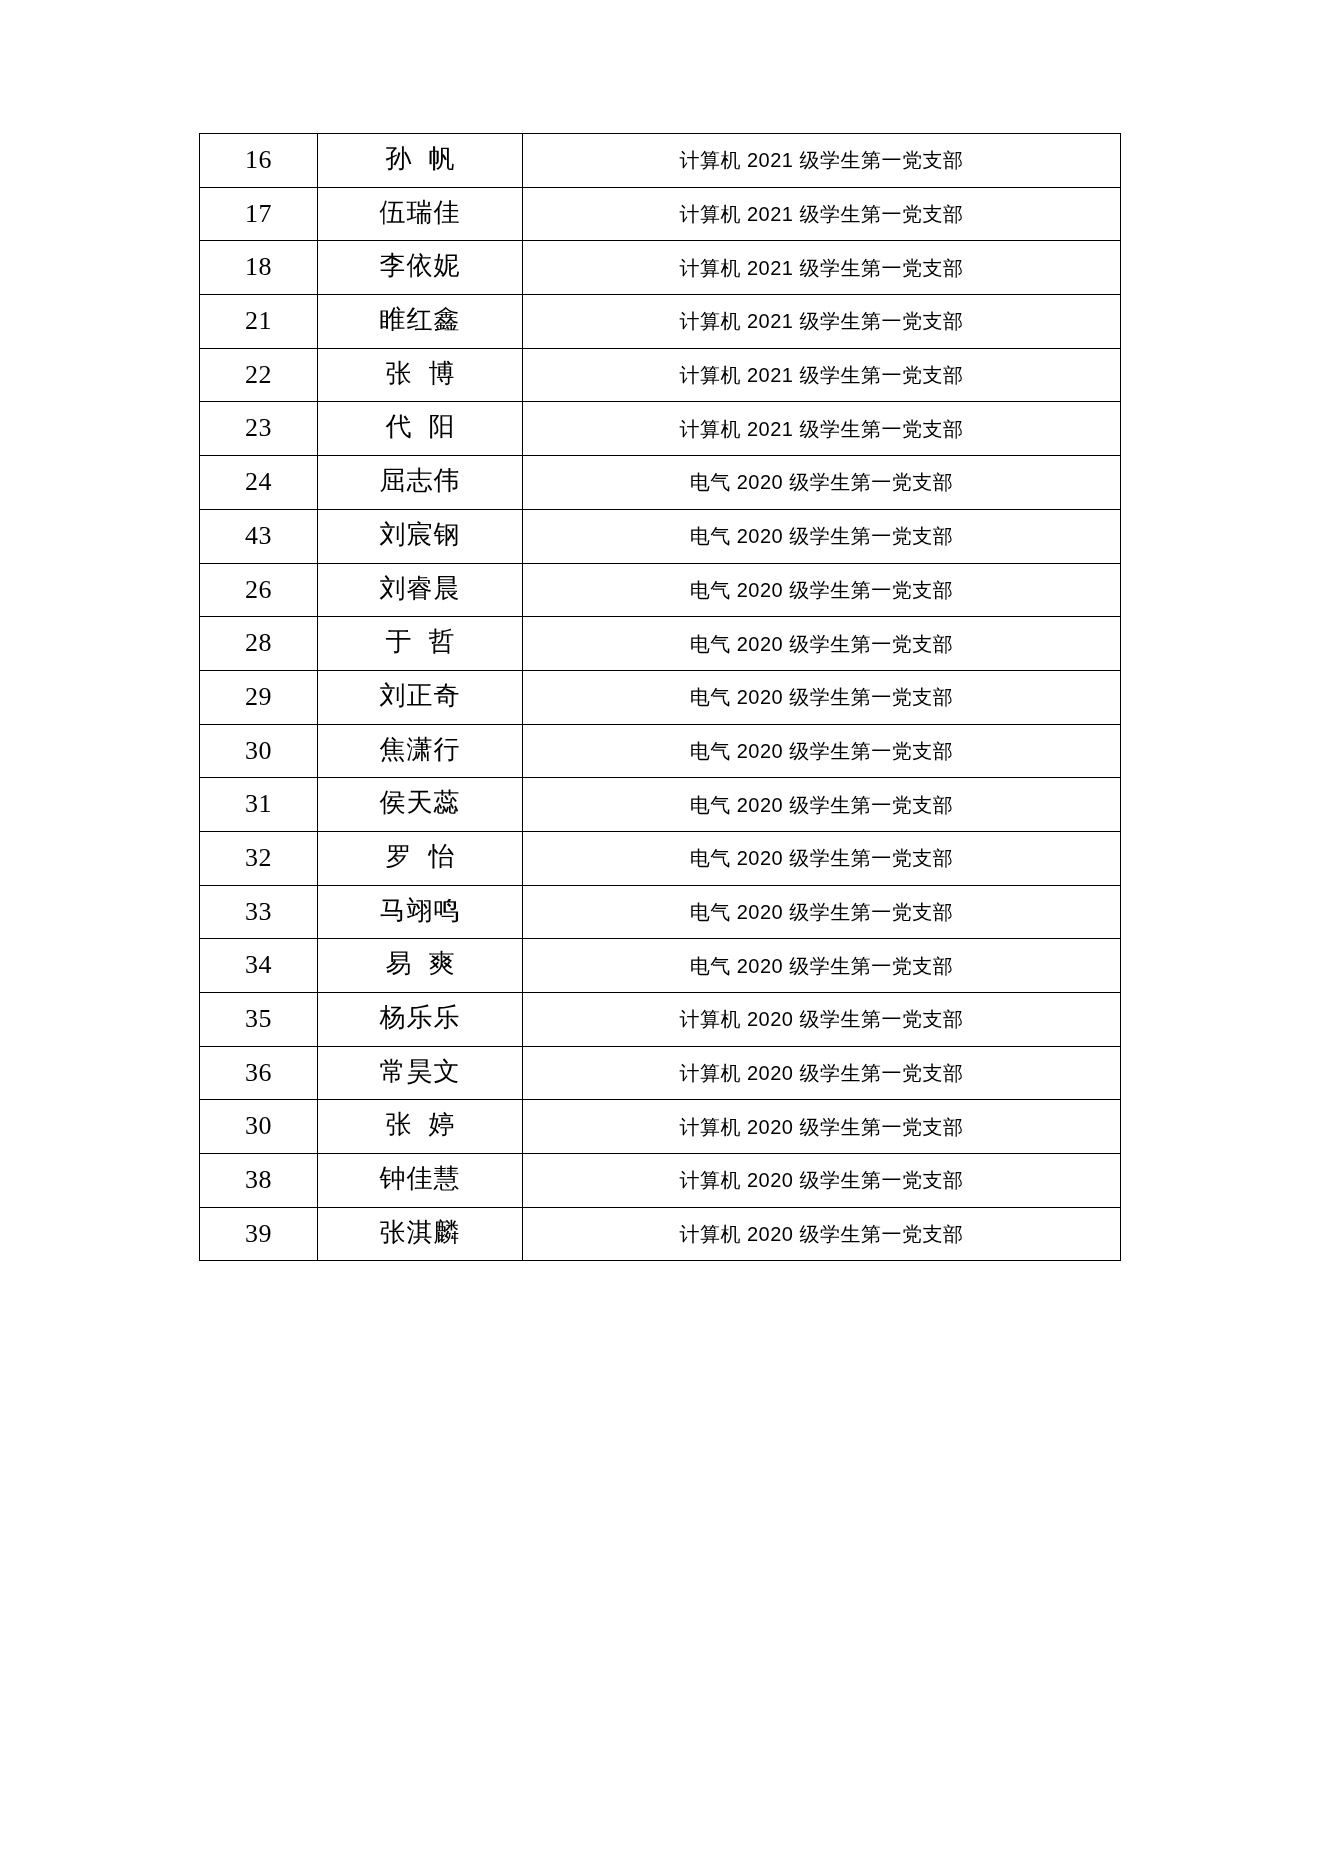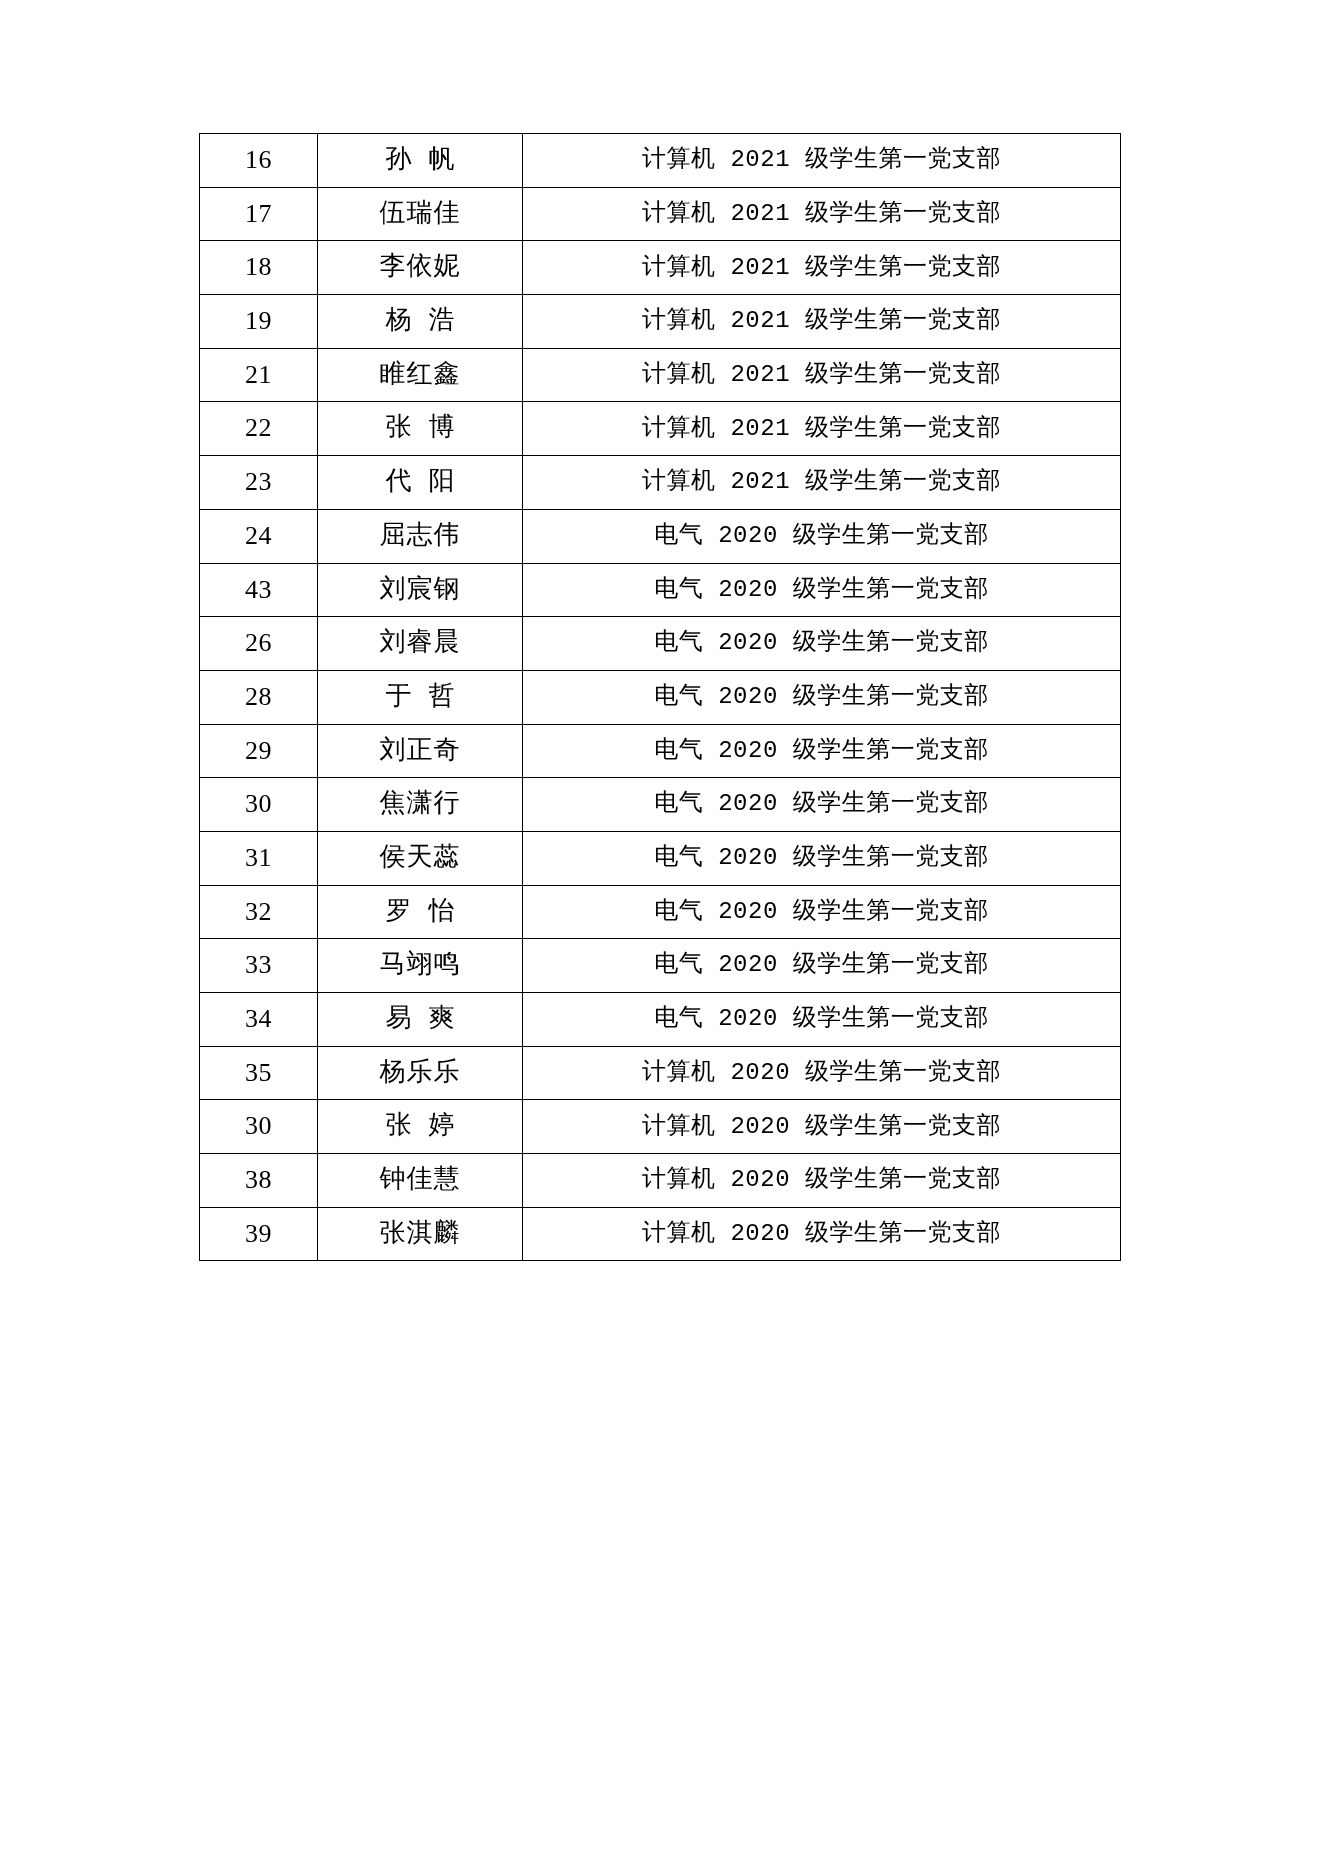--- a/index.html
+++ b/index.html
@@ -59,22 +59,22 @@
     letter-spacing: 1px;
   }
 
   
   .cell-name.spaced {
     letter-spacing: 17px;
     text-indent: 17px;
   }
 
   .cell-branch {
-    font-family: Liberation Mono, monospace;
-    font-size: 24px;
+    font-family: Liberation Sans, sans-serif;
+    font-size: 20px;
     letter-spacing: 0.5px;
     white-space: nowrap;
   }
 </style>
 </head>
 <body>
 
 <div id="page">
 
   <table id="roster-table">
@@ -91,25 +91,20 @@
           <td class="cell-branch">计算机 2021 级学生第一党支部</td>
         </tr>
         <tr>
           <td class="cell-index">17</td>
           <td class="cell-name">伍瑞佳</td>
           <td class="cell-branch">计算机 2021 级学生第一党支部</td>
         </tr>
         <tr>
           <td class="cell-index">18</td>
           <td class="cell-name">李依妮</td>
-          <td class="cell-branch">计算机 2021 级学生第一党支部</td>
-        </tr>
-        <tr>
-          <td class="cell-index">19</td>
-          <td class="cell-name spaced">杨浩</td>
           <td class="cell-branch">计算机 2021 级学生第一党支部</td>
         </tr>
         <tr>
           <td class="cell-index">21</td>
           <td class="cell-name">睢红鑫</td>
           <td class="cell-branch">计算机 2021 级学生第一党支部</td>
         </tr>
         <tr>
           <td class="cell-index">22</td>
           <td class="cell-name spaced">张博</td>
@@ -169,20 +164,25 @@
           <td class="cell-index">34</td>
           <td class="cell-name spaced">易爽</td>
           <td class="cell-branch">电气 2020 级学生第一党支部</td>
         </tr>
         <tr>
           <td class="cell-index">35</td>
           <td class="cell-name">杨乐乐</td>
           <td class="cell-branch">计算机 2020 级学生第一党支部</td>
         </tr>
         <tr>
+          <td class="cell-index">36</td>
+          <td class="cell-name">常昊文</td>
+          <td class="cell-branch">计算机 2020 级学生第一党支部</td>
+        </tr>
+        <tr>
           <td class="cell-index">30</td>
           <td class="cell-name spaced">张婷</td>
           <td class="cell-branch">计算机 2020 级学生第一党支部</td>
         </tr>
         <tr>
           <td class="cell-index">38</td>
           <td class="cell-name">钟佳慧</td>
           <td class="cell-branch">计算机 2020 级学生第一党支部</td>
         </tr>
         <tr>

